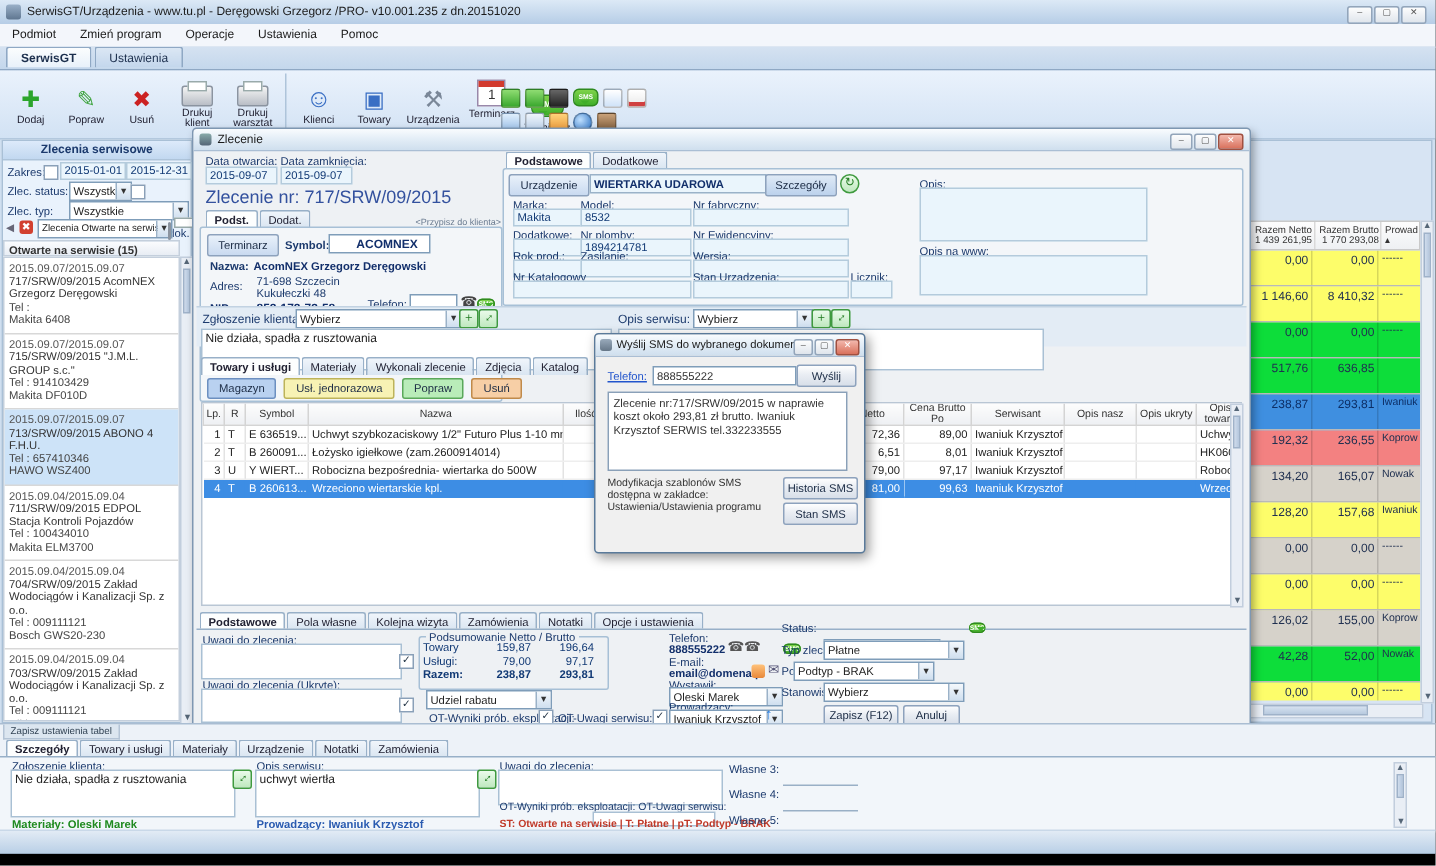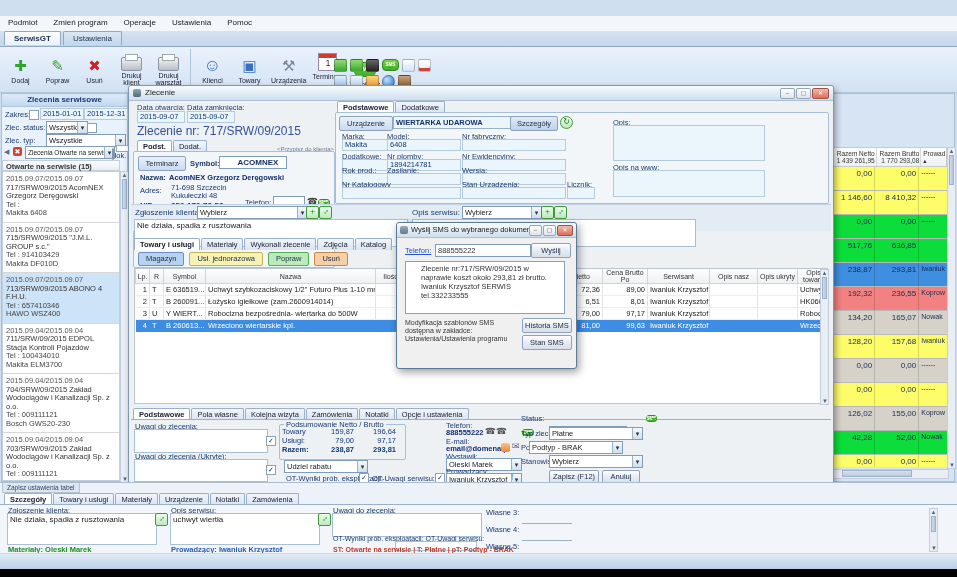--- a/index.html
+++ b/index.html
@@ -86,20 +86,27 @@
   .vscroll{background:#e9eef5;border:1px solid #c2cedd;font-size:6px;color:#567;text-align:center;position:absolute;}
   .vscroll .thumb{background:linear-gradient(90deg,#cfdcEC,#b4c6dd);border:1px solid #9fb2c9;margin:1px;height:28px;}
   .hscroll{background:#e9eef5;border:1px solid #c2cedd;position:absolute;}
   .hscroll .thumb{background:linear-gradient(#d6e2f0,#b8cadf);border:1px solid #9fb2c9;height:5px;margin:0 8px;width:60%;}
 </style>
 </head>
 <body>
 
 <div id="window" class="abs" style="left:0;top:0;width:957px;height:568px;background:#cfdff0;border-bottom:1px solid #7a93ae;">
 
+  <div class="abs aerobar" style="left:0;top:0;width:957px;height:16px;background:linear-gradient(#dcE9f6,#b6cde6);">
+    <span class="abs" style="left:4px;top:3px;width:10px;height:10px;background:linear-gradient(#9ab0c8,#5f7690);border-radius:2px;"></span>
+    <span class="abs" style="left:18px;top:3px;font-size:8px;color:#1a1a1a;white-space:nowrap;">SerwisGT/Urządzenia  - www.tu.pl - Deręgowski Grzegorz /PRO- v10.001.235 z dn.20151020</span>
+    <span class="abs" style="right:6px;top:2px;">
+      <span class="winbtn">–</span><span class="winbtn">▢</span><span class="winbtn">✕</span>
+    </span>
+  </div>
 
   <div id="menubar" class="abs" style="left:0;top:16px;width:957px;height:15px;background:#f3f6fb;border-bottom:1px solid #d7e0ec;"><span class="mitem">Podmiot</span><span class="mitem">Zmień program</span><span class="mitem">Operacje</span><span class="mitem">Ustawienia</span><span class="mitem">Pomoc</span></div>
 
   <div id="ribbon" class="abs" style="left:0;top:31px;width:957px;height:16px;background:linear-gradient(#d5e2f1,#c4d7ec);border-bottom:1px solid #8fa8c4;padding-left:4px;box-sizing:border-box;"><span class="rtab active">SerwisGT</span><span class="rtab">Ustawienia</span></div>
 
   <div id="toolbar" class="abs" style="left:0;top:47px;width:957px;height:46px;background:linear-gradient(#eaf2fc,#d2e2f4);border-bottom:1px solid #b3c8de;white-space:nowrap;padding:2px 0 0 2px;box-sizing:border-box;"><div class="tbtn">
         <div class="glyph">
           <span class="g-add">✚</span>
         </div>
         <div class="tlabel">Dodaj</div>
@@ -338,21 +345,21 @@
     <div id="device-tabs" class="abs" style="left:208px;top:15px;"><span class="tab active">Podstawowe</span><span class="tab">Dodatkowe</span></div>
     <div class="gbox" style="left:206px;top:26px;width:492px;height:90px;background:#f3f6f9;"></div>
     <div class="w7btn abs" style="left:210px;top:30px;width:52px;height:13px;line-height:13px;background:linear-gradient(#e9f1fa,#c9daf0);">Urządzenie</div>
     <div class="abs vb" style="left:264px;top:30px;width:112px;height:11px;border:1px solid #9ab2c8;background:#eaf5fc;font-size:7.5px;line-height:11px;padding:0 2px;white-space:nowrap;overflow:hidden;">WIERTARKA UDAROWA</div>
     <div class="w7btn abs" style="left:381px;top:30px;width:46px;height:13px;line-height:13px;background:linear-gradient(#dfeaf6,#bcd2ec);">Szczegóły</div>
     <span class="abs greenmini" style="left:431px;top:30px;border-radius:50%;">↻</span>
 
     <span class="lb abs" style="left:213px;top:46px;">Marka:</span>
     <div class="fld abs" style="left:213px;top:53px;width:40px;">Makita</div>
     <span class="lb abs" style="left:258px;top:46px;">Model:</span>
-    <div class="fld abs" style="left:258px;top:53px;width:68px;">6408</div>
+    <div class="fld abs" style="left:258px;top:53px;width:68px;">8532</div>
     <span class="lb abs" style="left:333px;top:46px;">Nr fabryczny:</span>
     <div class="fld abs" style="left:333px;top:53px;width:98px;"></div>
     <span class="lb abs" style="left:213px;top:66px;">Dodatkowe:</span>
     <div class="fld abs" style="left:213px;top:73px;width:40px;"></div>
     <span class="lb abs" style="left:258px;top:66px;">Nr plomby:</span>
     <div class="fld abs" style="left:258px;top:73px;width:68px;">1894214781</div>
     <span class="lb abs" style="left:333px;top:66px;">Nr Ewidencyjny:</span>
     <div class="fld abs" style="left:333px;top:73px;width:98px;"></div>
     <span class="lb abs" style="left:213px;top:80px;">Rok prod.:</span>
     <div class="fld abs" style="left:213px;top:87px;width:40px;"></div>
@@ -551,21 +558,21 @@
     <div class="abs aerobar" style="left:0;top:0;width:179px;height:14px;border-radius:3px 3px 0 0;">
       <span class="abs" style="left:3px;top:3px;width:8px;height:8px;background:linear-gradient(#9ab,#678);border-radius:2px;"></span>
       <span class="abs" style="left:14px;top:2px;font-size:7.5px;color:#1a1a1a;white-space:nowrap;">Wyślij SMS do wybranego dokumentu</span>
       <span class="abs" style="right:3px;top:1px;">
         <span class="winbtn" style="width:11px;height:9px;">–</span><span class="winbtn" style="width:11px;height:9px;">▢</span><span class="winbtn close" style="width:14px;height:9px;">✕</span>
       </span>
     </div>
     <span class="abs" style="left:8px;top:23px;font-size:7.5px;color:#2255cc;text-decoration:underline;">Telefon:</span>
     <div class="abs" style="left:38px;top:21px;width:90px;height:11px;background:#fff;border:1px solid #7f9db9;font-size:7.5px;line-height:11px;padding:0 2px;color:#333;">888555222</div>
     <div class="w7btn abs" style="left:134px;top:20px;width:38px;height:13px;line-height:13px;">Wyślij</div>
-    <div class="abs" style="left:8px;top:38px;width:160px;height:53px;background:#fff;border:1px solid #8aa0b8;font-size:7.5px;color:#333;padding:2px 15px;line-height:9px;box-sizing:border-box;overflow:hidden;">Zlecenie nr:717/SRW/09/2015 w naprawie koszt około 293,81 zł brutto. Iwaniuk Krzysztof SERWIS tel.332233555</div>
+    <div class="abs" style="left:8px;top:38px;width:160px;height:53px;background:#fff;border:1px solid #8aa0b8;font-size:7.5px;color:#333;padding:2px 3px;line-height:9px;box-sizing:border-box;overflow:hidden;">Zlecenie nr:717/SRW/09/2015 w naprawie koszt około 293,81 zł brutto. Iwaniuk Krzysztof SERWIS tel.332233555</div>
     <div class="abs" style="left:8px;top:96px;width:112px;font-size:7px;color:#333;line-height:8px;">Modyfikacja szablonów SMS dostępna w zakładce: Ustawienia/Ustawienia programu</div>
     <div class="w7btn abs" style="left:125px;top:95px;width:48px;height:13px;line-height:13px;">Historia SMS</div>
     <div class="w7btn abs" style="left:125px;top:112px;width:48px;height:13px;line-height:13px;">Stan SMS</div>
   </div>
 
   <div class="abs" style="left:0;top:482px;width:957px;height:71px;background:#edf2f8;border-top:1px solid #aabdd2;">
     <div class="abs" style="left:2px;top:0;height:9px;background:#dce6f0;border:1px solid #b4c4d6;border-top:none;font-size:6.5px;color:#345;padding:0 4px;line-height:9px;">Zapisz ustawienia tabel</div>
     <div id="bp-tabs" class="abs" style="left:4px;top:10px;"><span class="tab active">Szczegóły</span><span class="tab">Towary i usługi</span><span class="tab">Materiały</span><span class="tab">Urządzenie</span><span class="tab">Notatki</span><span class="tab">Zamówienia</span></div>
     <div class="abs" style="left:0;top:21px;width:957px;height:50px;background:#f2f6fa;border-top:1px solid #98b0c8;"></div>
 

